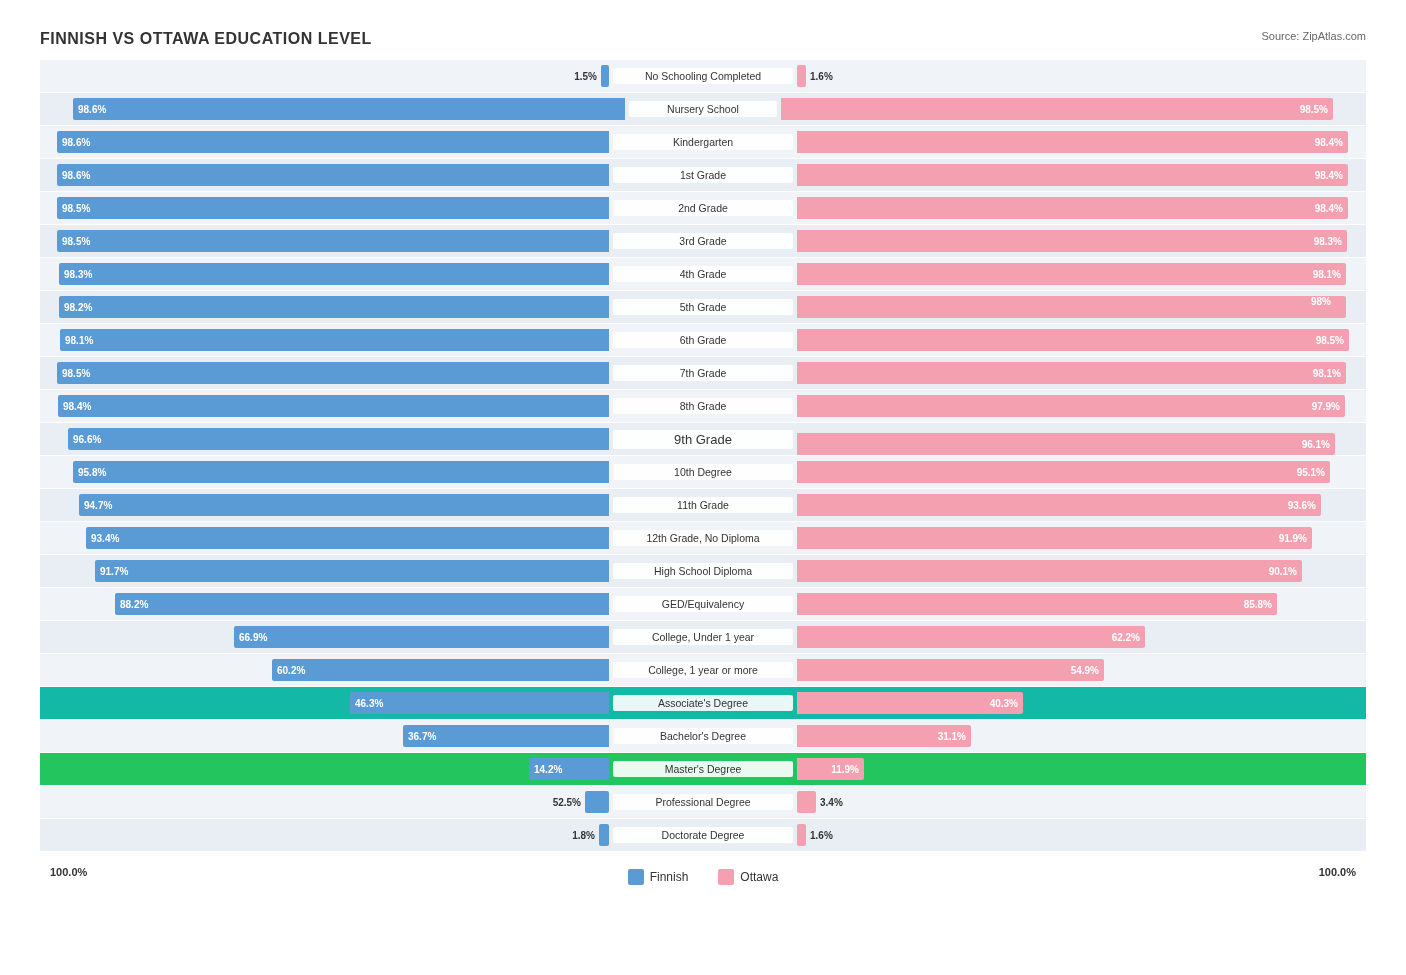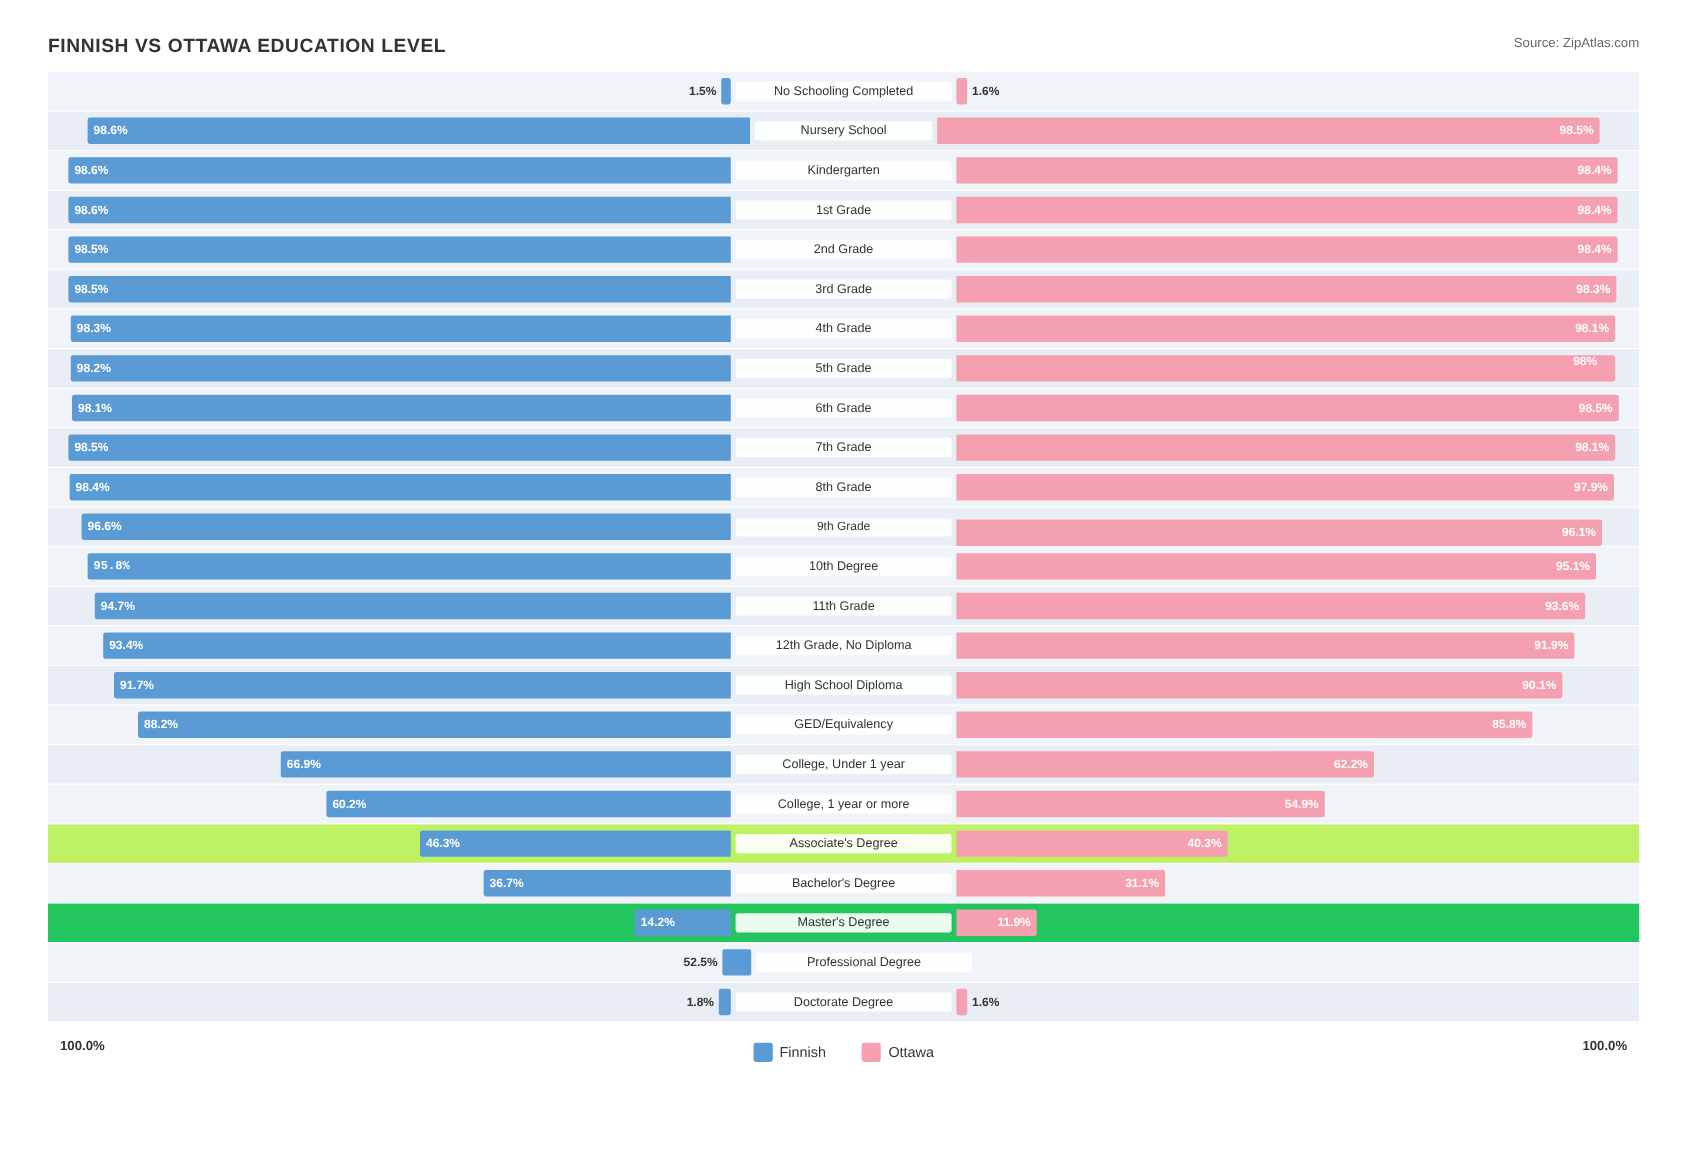--- a/index.html
+++ b/index.html
@@ -222,31 +222,31 @@
             <span style="font-size: 10px; color: rgb(255, 255, 255); font-weight: bold; white-space: nowrap;">97.9%</span>
           </div>
         </div>
       </div>
       <div style="display: flex; align-items: center; height: 32px; background: rgb(232, 238, 244); margin-bottom: 1px;">
         <div style="width: 590px; display: flex; align-items: center; justify-content: flex-end; height: 100%; padding-right: 4px;">
           <div style="height: 22px; width: 541px; background: rgb(91, 155, 213); border-radius: 2px 0px 0px 2px; display: flex; align-items: center; justify-content: flex-start; padding-left: 5px;">
             <span style="font-size: 10px; color: rgb(255, 255, 255); font-weight: bold; white-space: nowrap;">96.6%</span>
           </div>
         </div>
-        <div style="width: 180px; text-align: center; font-size: 10px; color: rgb(51, 51, 51); flex-shrink: 0; padding: 2px 6px; background: rgba(255, 255, 255, 0.9); border-radius: 2px; z-index: 2;">9th Grade</div>
+        <div style="width: 180px; text-align: center; font-size: 13px; color: rgb(51, 51, 51); flex-shrink: 0; padding: 2px 6px; background: rgba(255, 255, 255, 0.9); border-radius: 2px; z-index: 2;">9th Grade</div>
         <div style="width: 590px; display: flex; align-items: flex-end; justify-content: flex-start; height: 100%; padding-left: 4px;">
           <div style="height: 22px; width: 538px; background: rgb(244, 160, 176); border-radius: 0px 2px 2px 0px; display: flex; align-items: center; justify-content: flex-end; padding-right: 5px;">
             <span style="font-size: 10px; color: rgb(255, 255, 255); font-weight: bold; white-space: nowrap;">96.1%</span>
           </div>
         </div>
       </div>
       <div style="display: flex; align-items: center; height: 32px; background: rgb(240, 244, 248); margin-bottom: 1px;">
         <div style="width: 590px; display: flex; align-items: center; justify-content: flex-end; height: 100%; padding-right: 4px;">
           <div style="height: 22px; width: 536px; background: rgb(91, 155, 213); border-radius: 2px 0px 0px 2px; display: flex; align-items: center; justify-content: flex-start; padding-left: 5px;">
-            <span style="font-size: 10px; color: rgb(255, 255, 255); font-weight: bold; white-space: nowrap; font-family: Liberation Mono, monospace;">95.8%</span>
+            <span style="font-size: 10px; color: rgb(255, 255, 255); font-weight: bold; white-space: nowrap;">95.8%</span>
           </div>
         </div>
         <div style="width: 180px; text-align: center; font-size: 10.5px; color: rgb(51, 51, 51); flex-shrink: 0; padding: 2px 6px; background: rgba(255, 255, 255, 0.9); border-radius: 2px; z-index: 2;">10th Degree</div>
         <div style="width: 590px; display: flex; align-items: center; justify-content: flex-start; height: 100%; padding-left: 4px;">
           <div style="height: 22px; width: 533px; background: rgb(244, 160, 176); border-radius: 0px 2px 2px 0px; display: flex; align-items: center; justify-content: flex-end; padding-right: 5px;">
             <span style="font-size: 10px; color: rgb(255, 255, 255); font-weight: bold; white-space: nowrap;">95.1%</span>
           </div>
         </div>
       </div>
       <div style="display: flex; align-items: center; height: 32px; background: rgb(232, 238, 244); margin-bottom: 1px;">
@@ -320,21 +320,21 @@
             <span style="font-size: 10px; color: rgb(255, 255, 255); font-weight: bold; white-space: nowrap;">60.2%</span>
           </div>
         </div>
         <div style="width: 180px; text-align: center; font-size: 10.5px; color: rgb(51, 51, 51); flex-shrink: 0; padding: 2px 6px; background: rgba(255, 255, 255, 0.9); border-radius: 2px; z-index: 2;">College, 1 year or more</div>
         <div style="width: 590px; display: flex; align-items: center; justify-content: flex-start; height: 100%; padding-left: 4px;">
           <div style="height: 22px; width: 307px; background: rgb(244, 160, 176); border-radius: 0px 2px 2px 0px; display: flex; align-items: center; justify-content: flex-end; padding-right: 5px;">
             <span style="font-size: 10px; color: rgb(255, 255, 255); font-weight: bold; white-space: nowrap;">54.9%</span>
           </div>
         </div>
       </div>
-      <div style="display: flex; align-items: center; height: 32px; background: #bef264; margin-bottom: 1px;">
+      <div style="display: flex; align-items: center; height: 32px; background: #14b8a6; margin-bottom: 1px;">
         <div style="width: 590px; display: flex; align-items: center; justify-content: flex-end; height: 100%; padding-right: 4px;">
           <div style="height: 22px; width: 259px; background: rgb(91, 155, 213); border-radius: 2px 0px 0px 2px; display: flex; align-items: center; justify-content: flex-start; padding-left: 5px;">
             <span style="font-size: 10px; color: rgb(255, 255, 255); font-weight: bold; white-space: nowrap;">46.3%</span>
           </div>
         </div>
         <div style="width: 180px; text-align: center; font-size: 10.5px; color: rgb(51, 51, 51); flex-shrink: 0; padding: 2px 6px; background: rgba(255, 255, 255, 0.9); border-radius: 2px; z-index: 2;">Associate's Degree</div>
         <div style="width: 590px; display: flex; align-items: center; justify-content: flex-start; height: 100%; padding-left: 4px;">
           <div style="height: 22px; width: 226px; background: rgb(244, 160, 176); border-radius: 0px 2px 2px 0px; display: flex; align-items: center; justify-content: flex-end; padding-right: 5px;">
             <span style="font-size: 10px; color: rgb(255, 255, 255); font-weight: bold; white-space: nowrap;">40.3%</span>
           </div>
@@ -365,20 +365,24 @@
             <span style="font-size: 10px; color: rgb(255, 255, 255); font-weight: bold; white-space: nowrap;">11.9%</span>
           </div>
         </div>
       </div>
       <div style="display: flex; align-items: center; height: 32px; background: rgb(240, 244, 248); margin-bottom: 1px;">
         <div style="width: 590px; display: flex; align-items: center; justify-content: flex-end; height: 100%; padding-right: 4px;">
           <span style="font-size: 10px; color: rgb(51, 51, 51); font-weight: bold; white-space: nowrap; margin-right: 4px;">52.5%</span>
           <div style="height: 22px; width: 24px; background: rgb(91, 155, 213); border-radius: 2px;"></div>
         </div>
         <div style="width: 180px; text-align: center; font-size: 10.5px; color: rgb(51, 51, 51); flex-shrink: 0; padding: 2px 6px; background: rgba(255, 255, 255, 0.9); border-radius: 2px; z-index: 2;">Professional Degree</div>
+        <div style="width: 590px; display: flex; align-items: center; justify-content: flex-start; height: 100%; padding-left: 4px;">
+          <div style="height: 22px; width: 19px; background: rgb(244, 160, 176); border-radius: 2px;"></div>
+          <span style="font-size: 10px; color: rgb(51, 51, 51); font-weight: bold; white-space: nowrap; margin-left: 4px;">3.4%</span>
+        </div>
       </div>
       <div style="display: flex; align-items: center; height: 32px; background: rgb(232, 238, 244); margin-bottom: 1px;">
         <div style="width: 590px; display: flex; align-items: center; justify-content: flex-end; height: 100%; padding-right: 4px;">
           <span style="font-size: 10px; color: rgb(51, 51, 51); font-weight: bold; white-space: nowrap; margin-right: 4px;">1.8%</span>
           <div style="height: 22px; width: 10px; background: rgb(91, 155, 213); border-radius: 2px;"></div>
         </div>
         <div style="width: 180px; text-align: center; font-size: 10.5px; color: rgb(51, 51, 51); flex-shrink: 0; padding: 2px 6px; background: rgba(255, 255, 255, 0.9); border-radius: 2px; z-index: 2;">Doctorate Degree</div>
         <div style="width: 590px; display: flex; align-items: center; justify-content: flex-start; height: 100%; padding-left: 4px;">
           <div style="height: 22px; width: 9px; background: rgb(244, 160, 176); border-radius: 2px;"></div>
           <span style="font-size: 10px; color: rgb(51, 51, 51); font-weight: bold; white-space: nowrap; margin-left: 4px;">1.6%</span>

